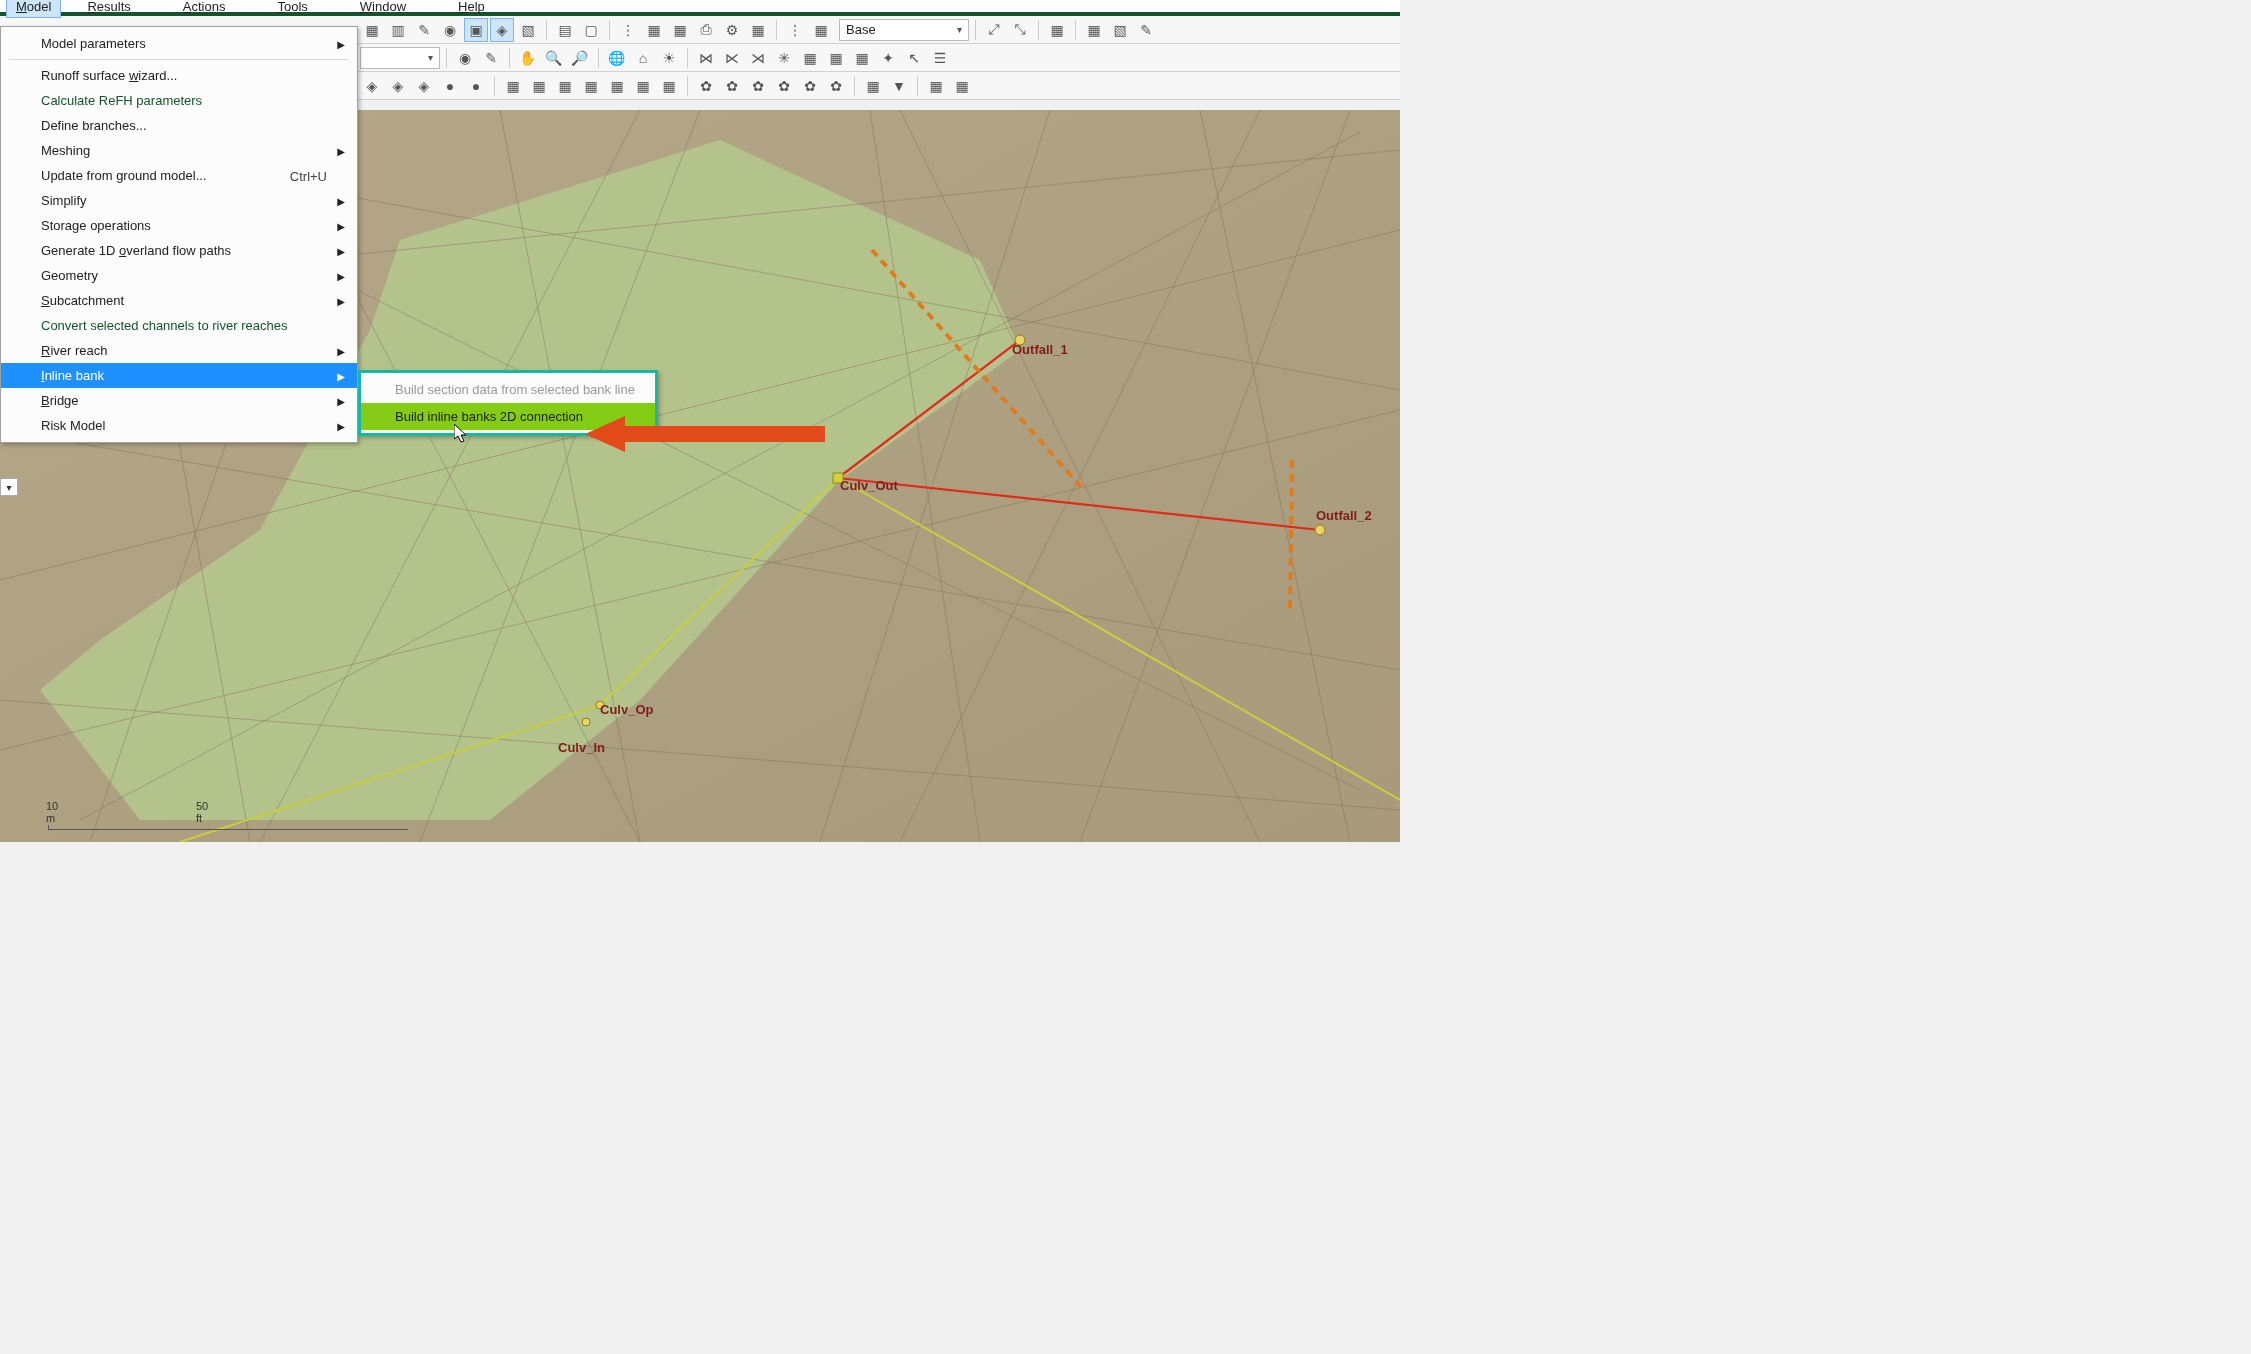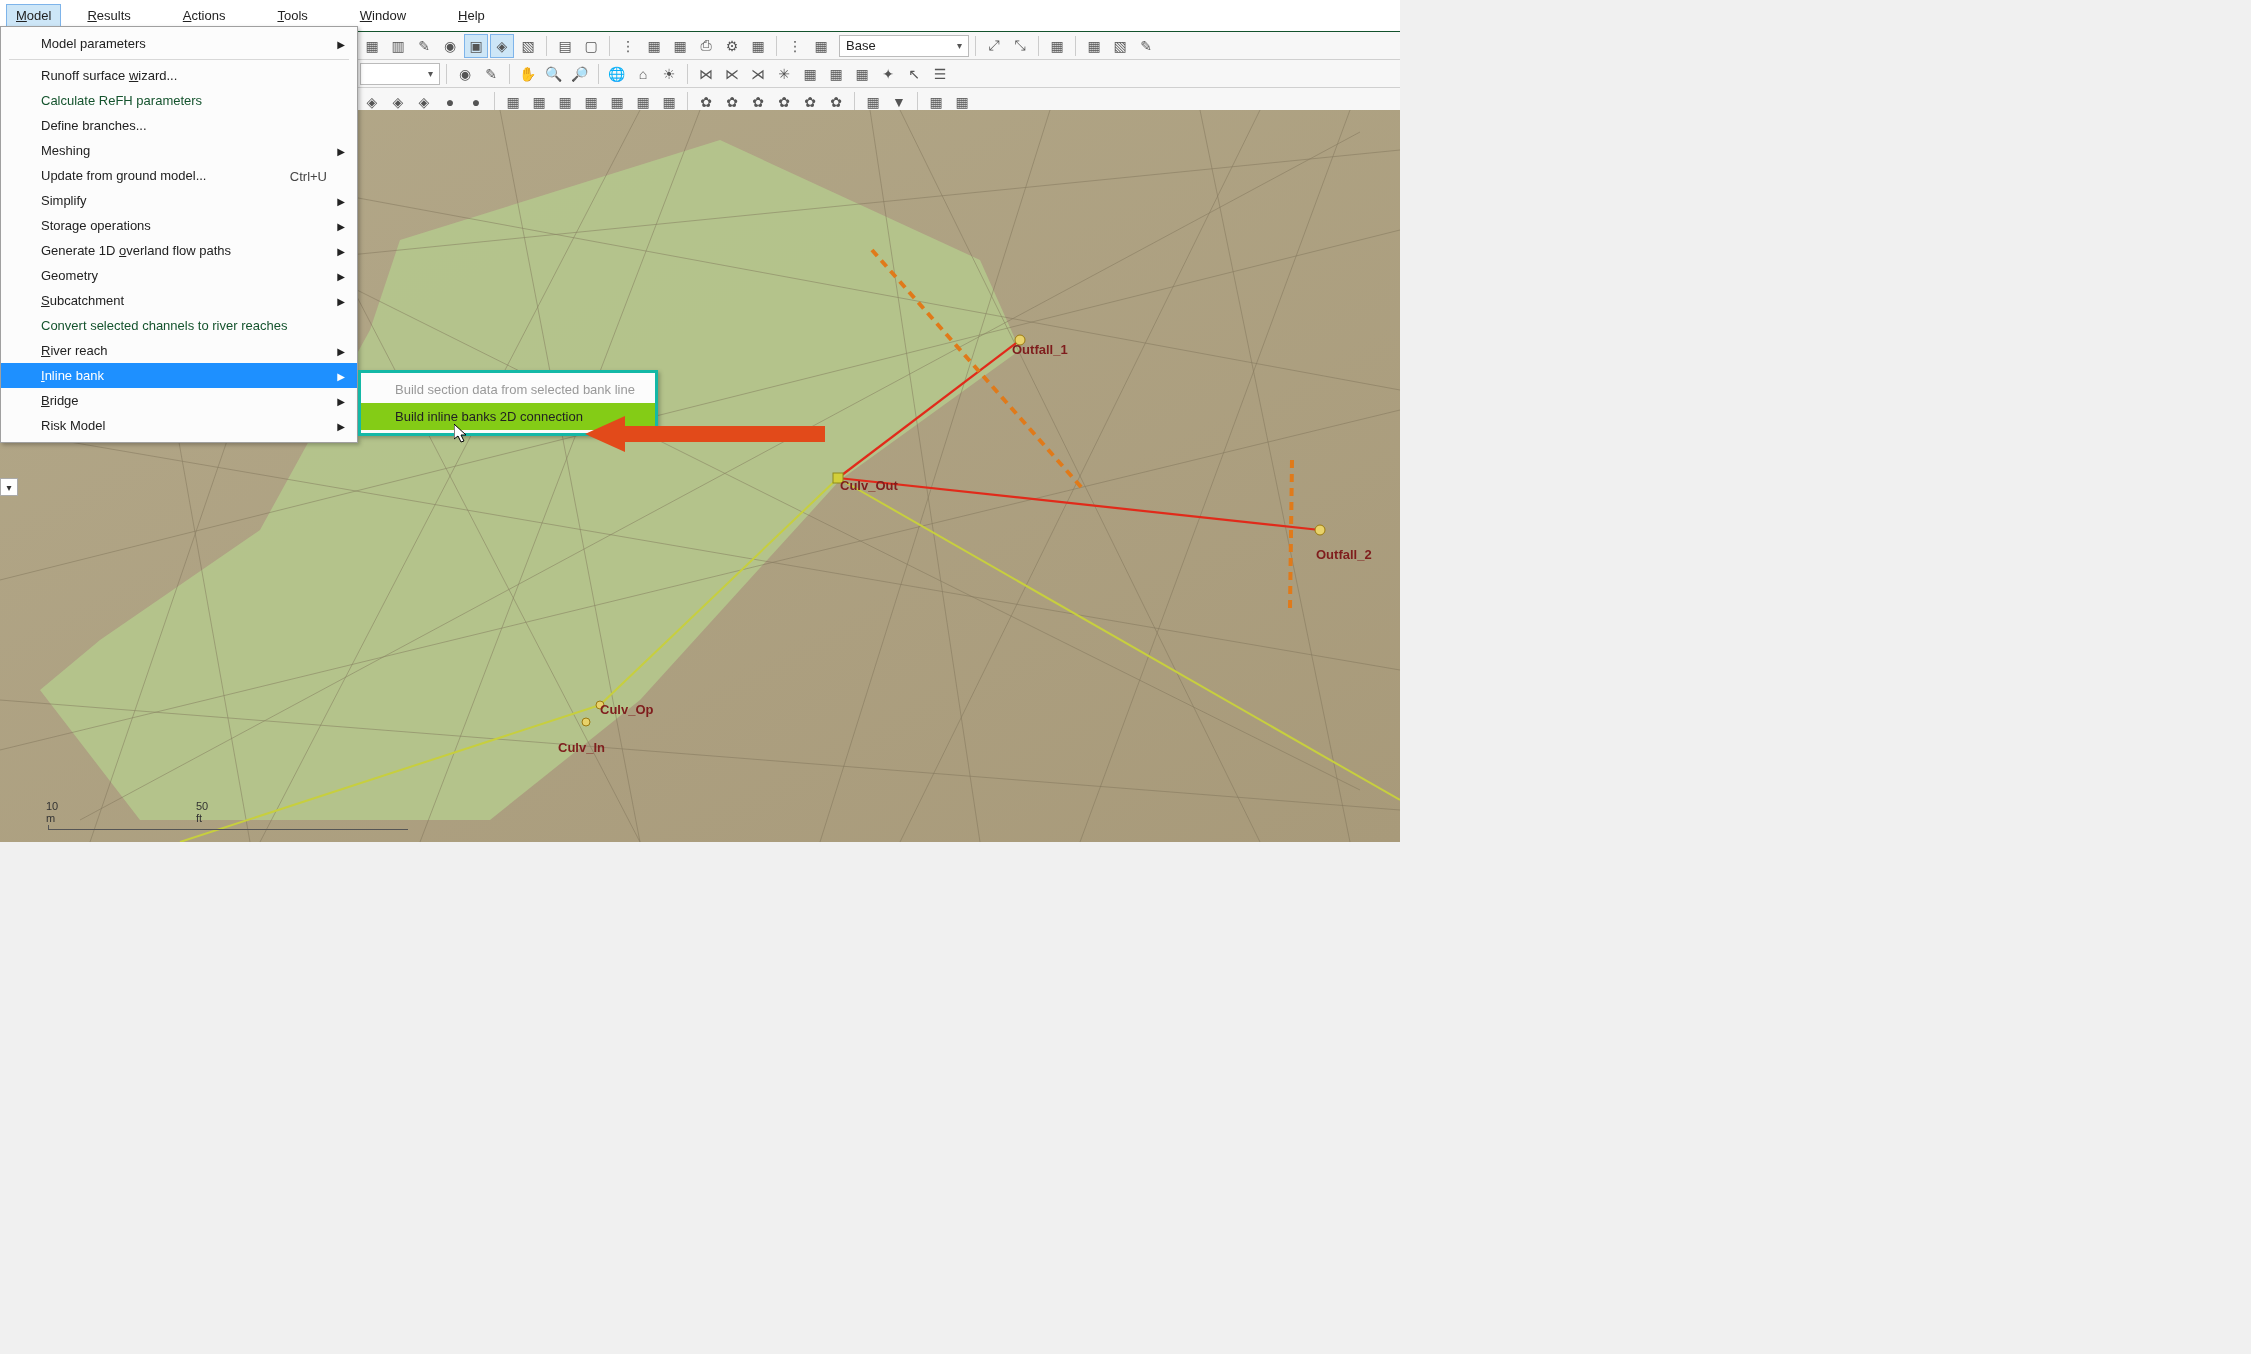--- a/index.html
+++ b/index.html
@@ -9,23 +9,23 @@
     color: #222;
     background: #f0f0f0;
     overflow: hidden;
     width: 1400px;
     height: 842px;
     position: relative;
   }
 
   
   .menubar {
-    height: 32px;
+    height: 16px;
     background: #fff;
-    border-bottom: 1px solid #14532d;
+    border-bottom: 4px solid #14532d;
     display: flex;
     align-items: center;
     padding-left: 6px;
   }
   .menubar .menu-item {
     padding: 4px 26px;
     cursor: default;
   }
   .menubar .menu-item.active {
     background: #cde6f7;
@@ -407,21 +407,21 @@
     <g>
       <rect x="833" y="363" width="10" height="10" fill="#d2cf3a" stroke="#8e8a1c"></rect>
       <circle cx="1020" cy="230" r="5" fill="#e8d26a" stroke="#9a7a12"></circle>
       <circle cx="1320" cy="420" r="5" fill="#e8d26a" stroke="#9a7a12"></circle>
       <circle cx="600" cy="595" r="4" fill="#e8d26a" stroke="#9a7a12"></circle>
       <circle cx="586" cy="612" r="4" fill="#e8d26a" stroke="#9a7a12"></circle>
     </g>
   </svg>
 
   <div class="node-label" style="left:1012px; top:232px">Outfall_1</div>
-  <div class="node-label" style="left:1316px; top:437px">Outfall_2</div>
+  <div class="node-label" style="left:1316px; top:398px">Outfall_2</div>
   <div class="node-label" style="left:840px; top:368px">Culv_Out</div>
   <div class="node-label" style="left:600px; top:592px">Culv_Op</div>
   <div class="node-label" style="left:558px; top:630px">Culv_In</div>
 
   <div class="scale-bar">
     <span style="position:absolute; left:-2px; bottom:6px">10 m</span>
     <span style="position:absolute; left:148px; bottom:6px">50 ft</span>
     <div class="scale-line"></div>
   </div>
 </div>

